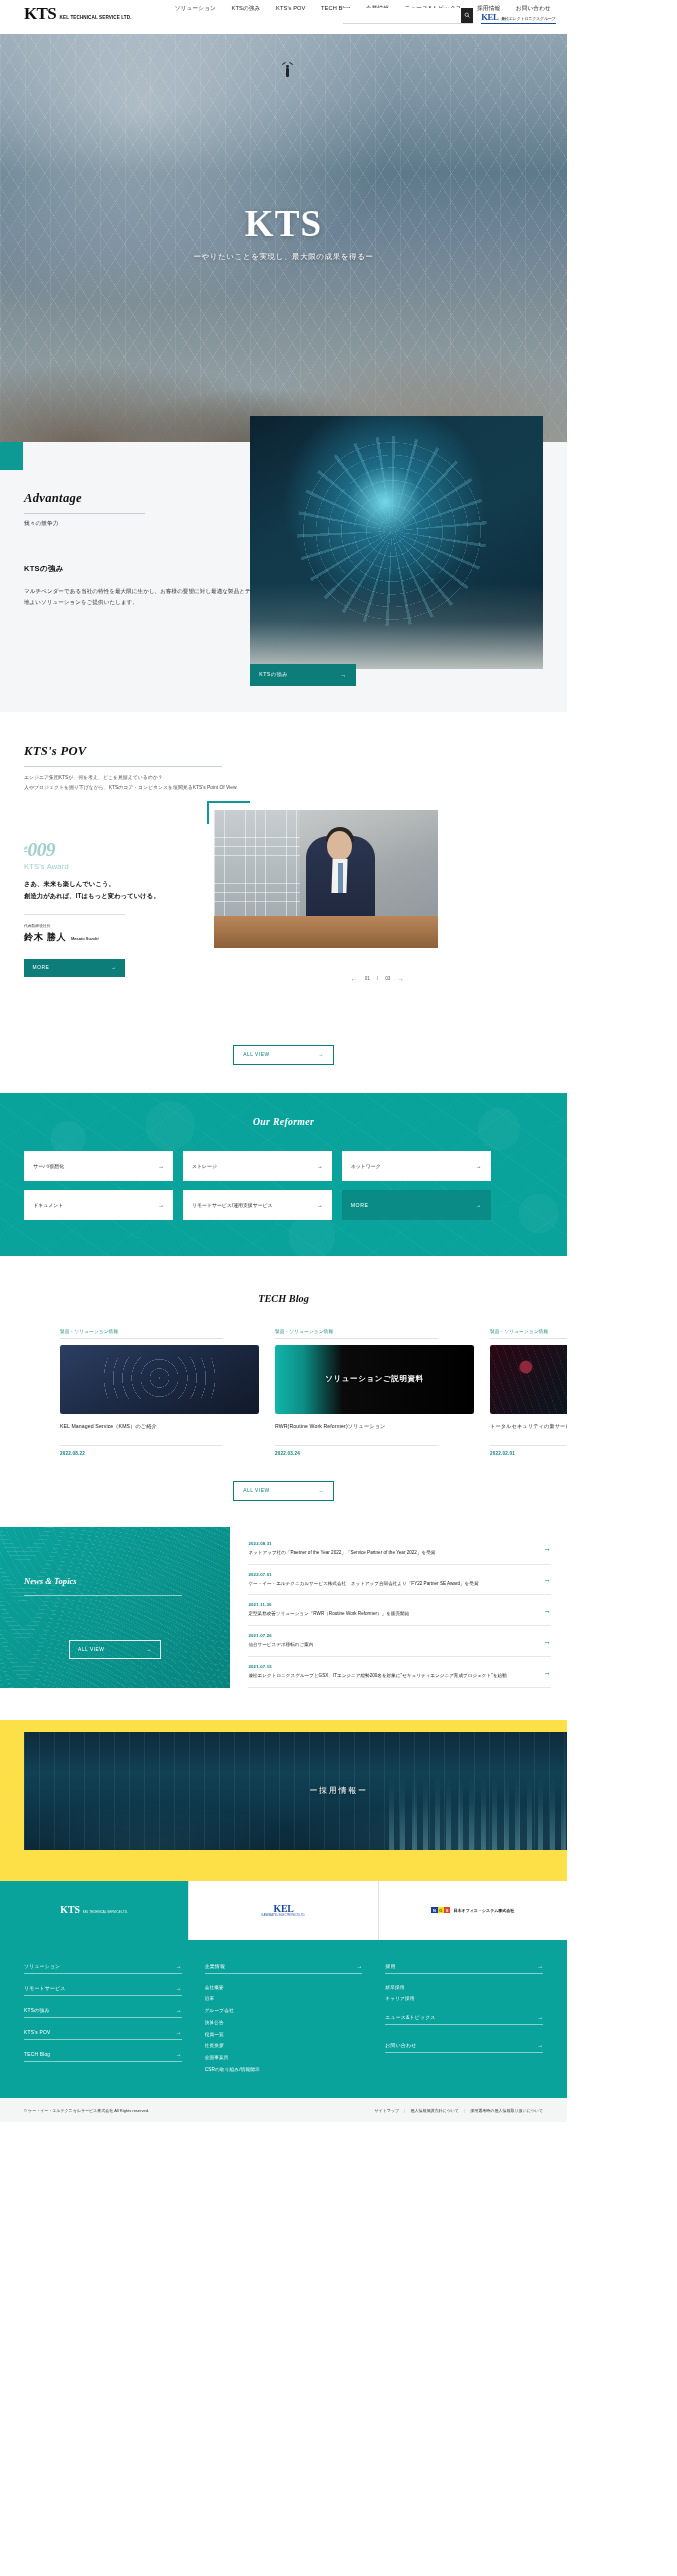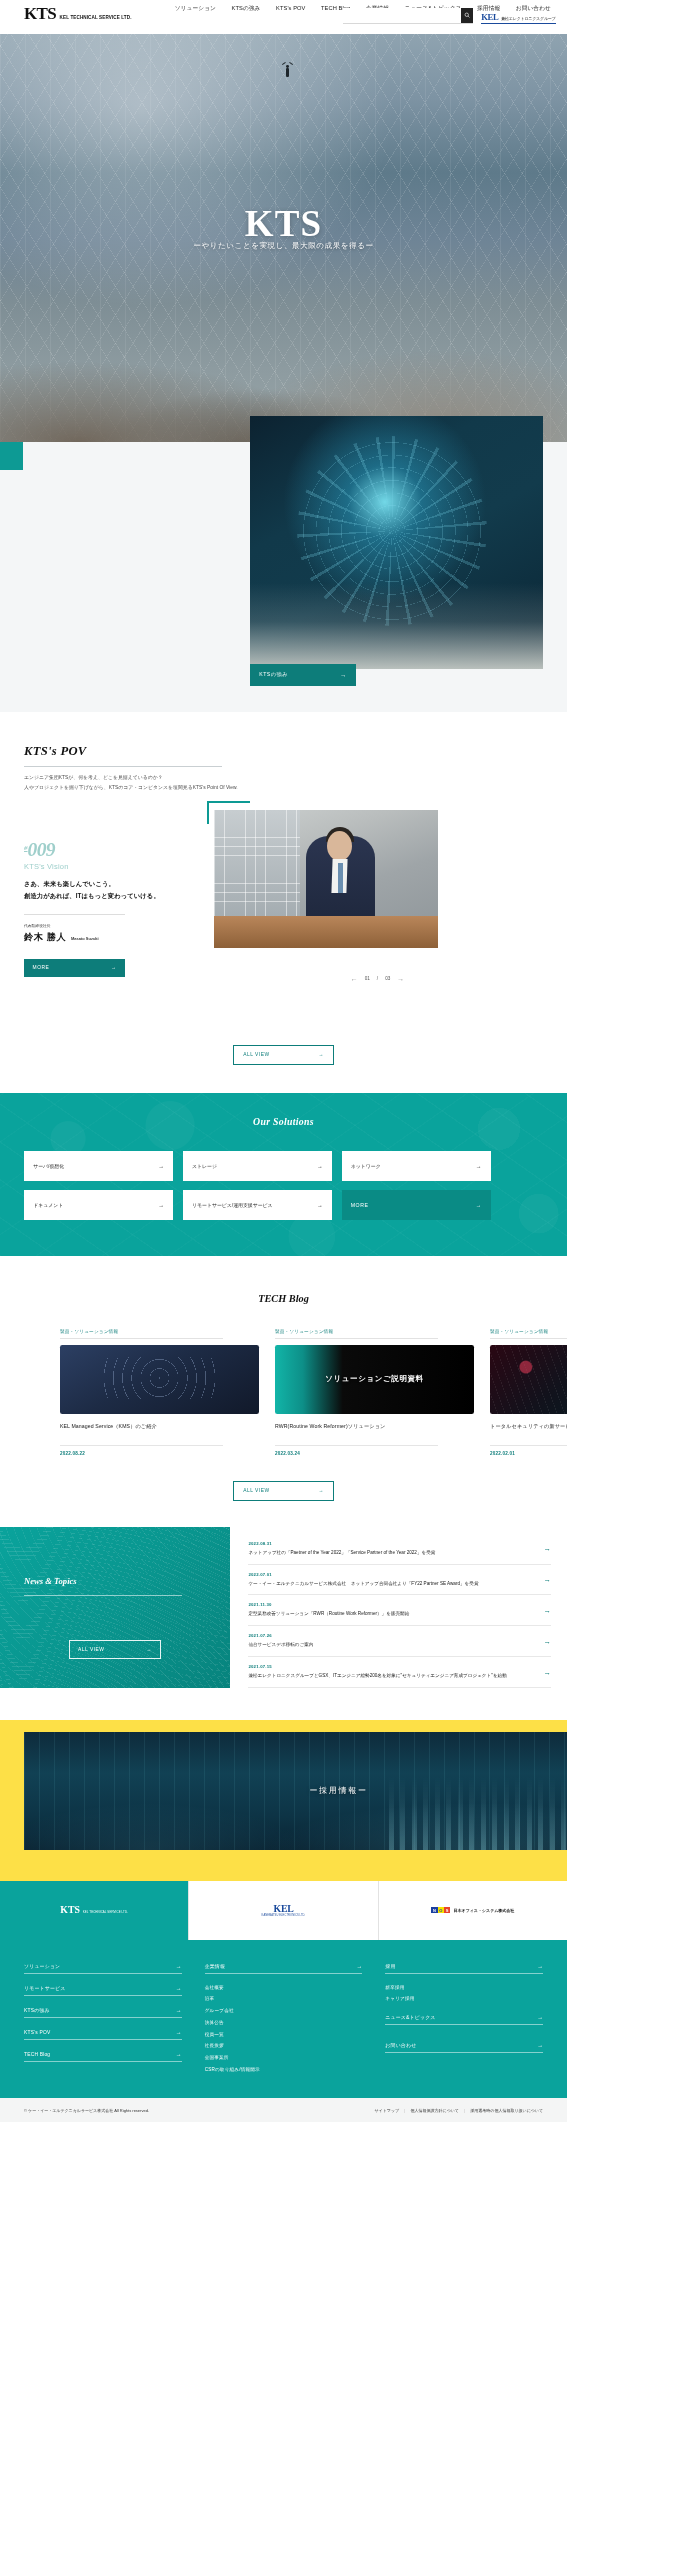--- a/index.html
+++ b/index.html
@@ -56,21 +56,21 @@
   }
   .hero-fig { position:absolute; left:50%; top:28px; width:8px; height:19.5px; margin-left:0; z-index:3; }
   .hero-fig .body { position:absolute; left:2.3px; top:5.7px; width:2.9px; height:9.2px; background:#1e262b; border-radius:1.1px; }
   .hero-fig .head { position:absolute; left:2.6px; top:2.9px; width:2.9px; height:2.9px; border-radius:50%; background:#1e262b; }
   .hero-fig .armL { position:absolute; left:-1.1px; top:1.1px; width:4px; height:1.4px; background:#1e262b; transform:rotate(-35deg); }
   .hero-fig .armR { position:absolute; left:5.2px; top:1.1px; width:4px; height:1.4px; background:#1e262b; transform:rotate(35deg); }
   .hero-inner { position:relative; z-index:4; text-align:center; padding-top:172px; }
   .hero-kts { font-family:"Liberation Serif","DejaVu Serif",serif; font-size:37px; font-weight:bold; color:#fff;
     letter-spacing:1.1px; line-height:.95; text-shadow:0 1.1px 5.7px rgba(0,0,0,.25); }
   .hero-title { margin-top:8px; font-size:20px; font-weight:bold; color:#fff; letter-spacing:1.1px; text-shadow:0 1.1px 5.7px rgba(0,0,0,.35); }
-  .hero-sub { margin-top:0; font-size:7.5px; color:#fff; letter-spacing:0.6px; text-shadow:0 0.6px 3.4px rgba(0,0,0,.4); }
+  .hero-sub { margin-top:11px; font-size:7.5px; color:#fff; letter-spacing:0.6px; text-shadow:0 0.6px 3.4px rgba(0,0,0,.4); }
 
   
   .advantage { position:relative; background:#f4f6f7; padding:0 0 40px; min-height:270px; }
   .teal-corner { position:absolute; left:0; top:0; width:23px; height:28px; background:#0d9a94; }
   .adv-inner { display:flex; padding:0 24px; }
   .adv-left { width:322px; padding-top:49px; }
   .sec-title { font-family:"Liberation Serif","DejaVu Serif",serif; font-style:italic; font-weight:bold; font-size:12.6px; color:#111; letter-spacing:0.3px; }
   .sec-rule { width:121px; height:0.6px; background:#c9cfd2; margin:7px 0 6.3px; }
   .sec-sub { font-size:5.5px; color:#333; letter-spacing:0.2px; }
   .adv-h3 { margin-top:37px; font-size:7.5px; font-weight:bold; color:#111; letter-spacing:0.3px; }
@@ -298,20 +298,27 @@
     </div>
     <div class="hero-inner">
       <div class="hero-kts">KTS</div>
       <div class="hero-sub">ーやりたいことを実現し、最大限の成果を得るー</div>
     </div>
   </div>
 
   <div class="advantage">
     <div class="teal-corner"></div>
     <div class="adv-inner">
+      <div class="adv-left">
+        <div class="sec-title">Advantage</div>
+        <div class="sec-rule"></div>
+        <div class="sec-sub">我々の競争力</div>
+        <div class="adv-h3">KTSの強み</div>
+        <div class="adv-body">マルチベンダーである当社の特性を最大限に生かし、お客様の要望に対し最適な製品とテクノロジーを組み合わせ、最高に心地よいソリューションをご提供いたします。</div>
+      </div>
       <div class="adv-right">
         <div class="adv-photo"></div>
         <div class="adv-btn">
           <span>KTSの強み</span>
           <span class="arr">→</span>
         </div>
       </div>
     </div>
   </div>
 
@@ -320,21 +327,21 @@
     <div class="sec-rule" style="width:198px;"></div>
     <div class="pov-lead">エンジニア集団KTSが、何を考え、どこを見据えているのか？</div>
     <div class="pov-lead" style="margin-top:0;">人やプロジェクトを掘り下げながら、KTSのコア・コンピタンスを垣間見るKTS's Point Of View.</div>
 
     <div class="pov-main">
       <div class="pov-left">
         <div class="pov-num">
           <span class="hash">#</span>
           <span class="n">009</span>
         </div>
-        <div class="pov-vision">KTS's Vision</div>
+        <div class="pov-vision">KTS's Award</div>
         <div class="pov-quote">さあ、未来も楽しんでいこう。</div>
         <div class="pov-quote" style="margin-top:0;">創造力があれば、ITはもっと変わっていける。</div>
         <div class="pov-rule"></div>
         <div class="pov-role">代表取締役社長</div>
         <div class="pov-name">
           <span class="jp">鈴木 勝人</span>
           <span class="en">Masato Suzuki</span>
         </div>
         <div class="pov-more">
           <span>MORE</span>
@@ -364,21 +371,21 @@
 
     <div class="pov-allview-wrap">
       <div class="allview">
         <span>ALL VIEW</span>
         <span class="arr">→</span>
       </div>
     </div>
   </div>
 
   <div class="solutions">
-    <div class="sol-title">Our Solutions</div>
+    <div class="sol-title">Our Reformer</div>
     <div class="sol-grid" id="sol-grid">
         <div class="sol-item">
           <span>サーバ/仮想化</span>
           <span class="arr">→</span>
         </div>
         <div class="sol-item">
           <span>ストレージ</span>
           <span class="arr">→</span>
         </div>
         <div class="sol-item">

